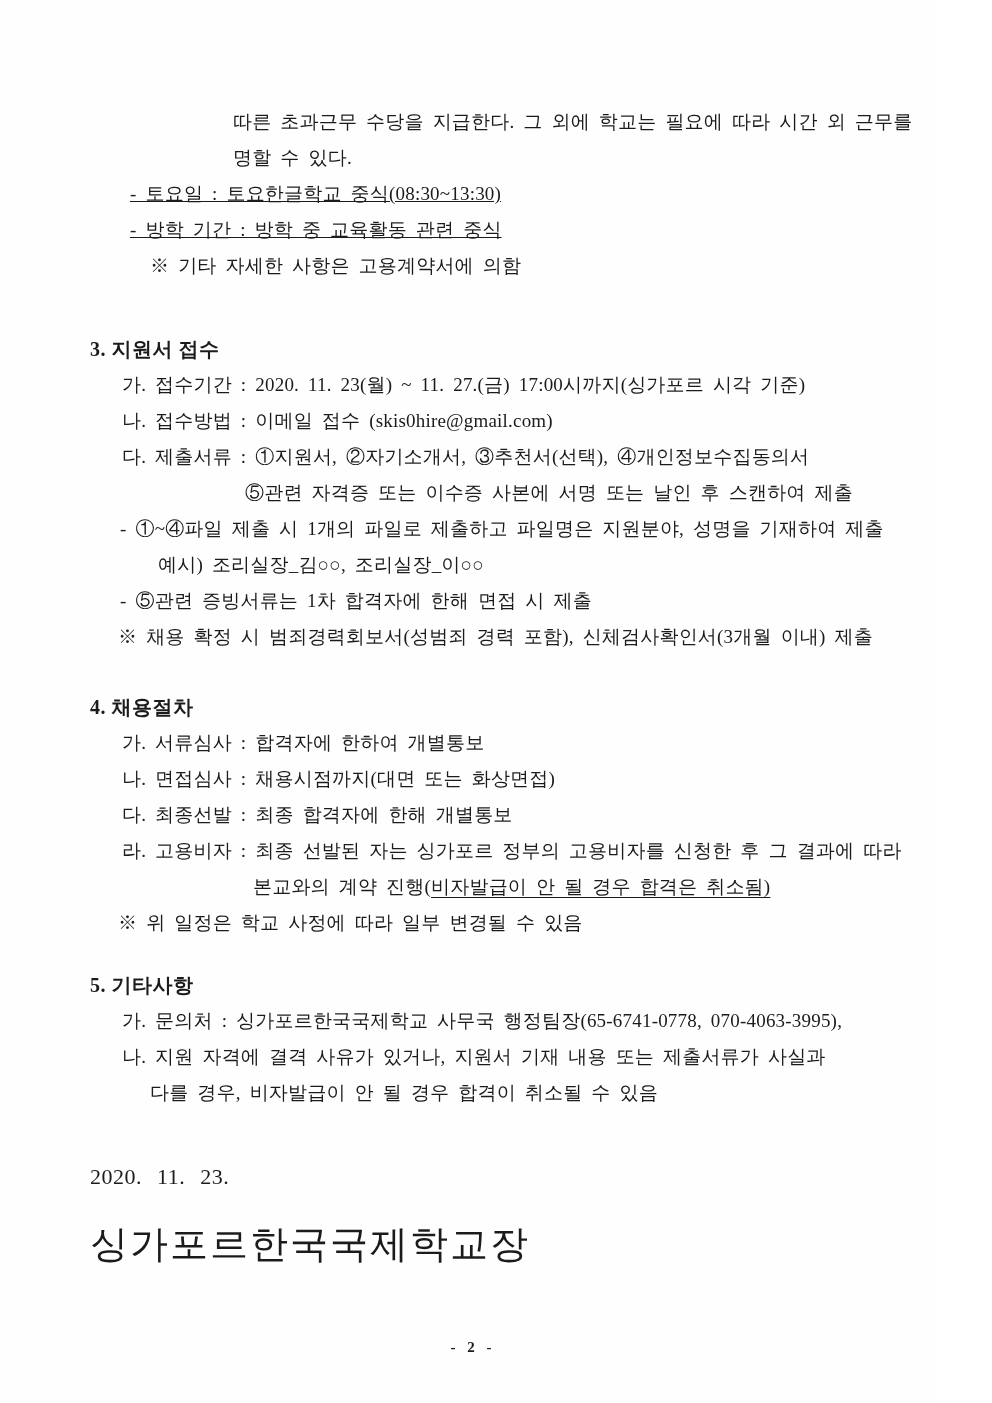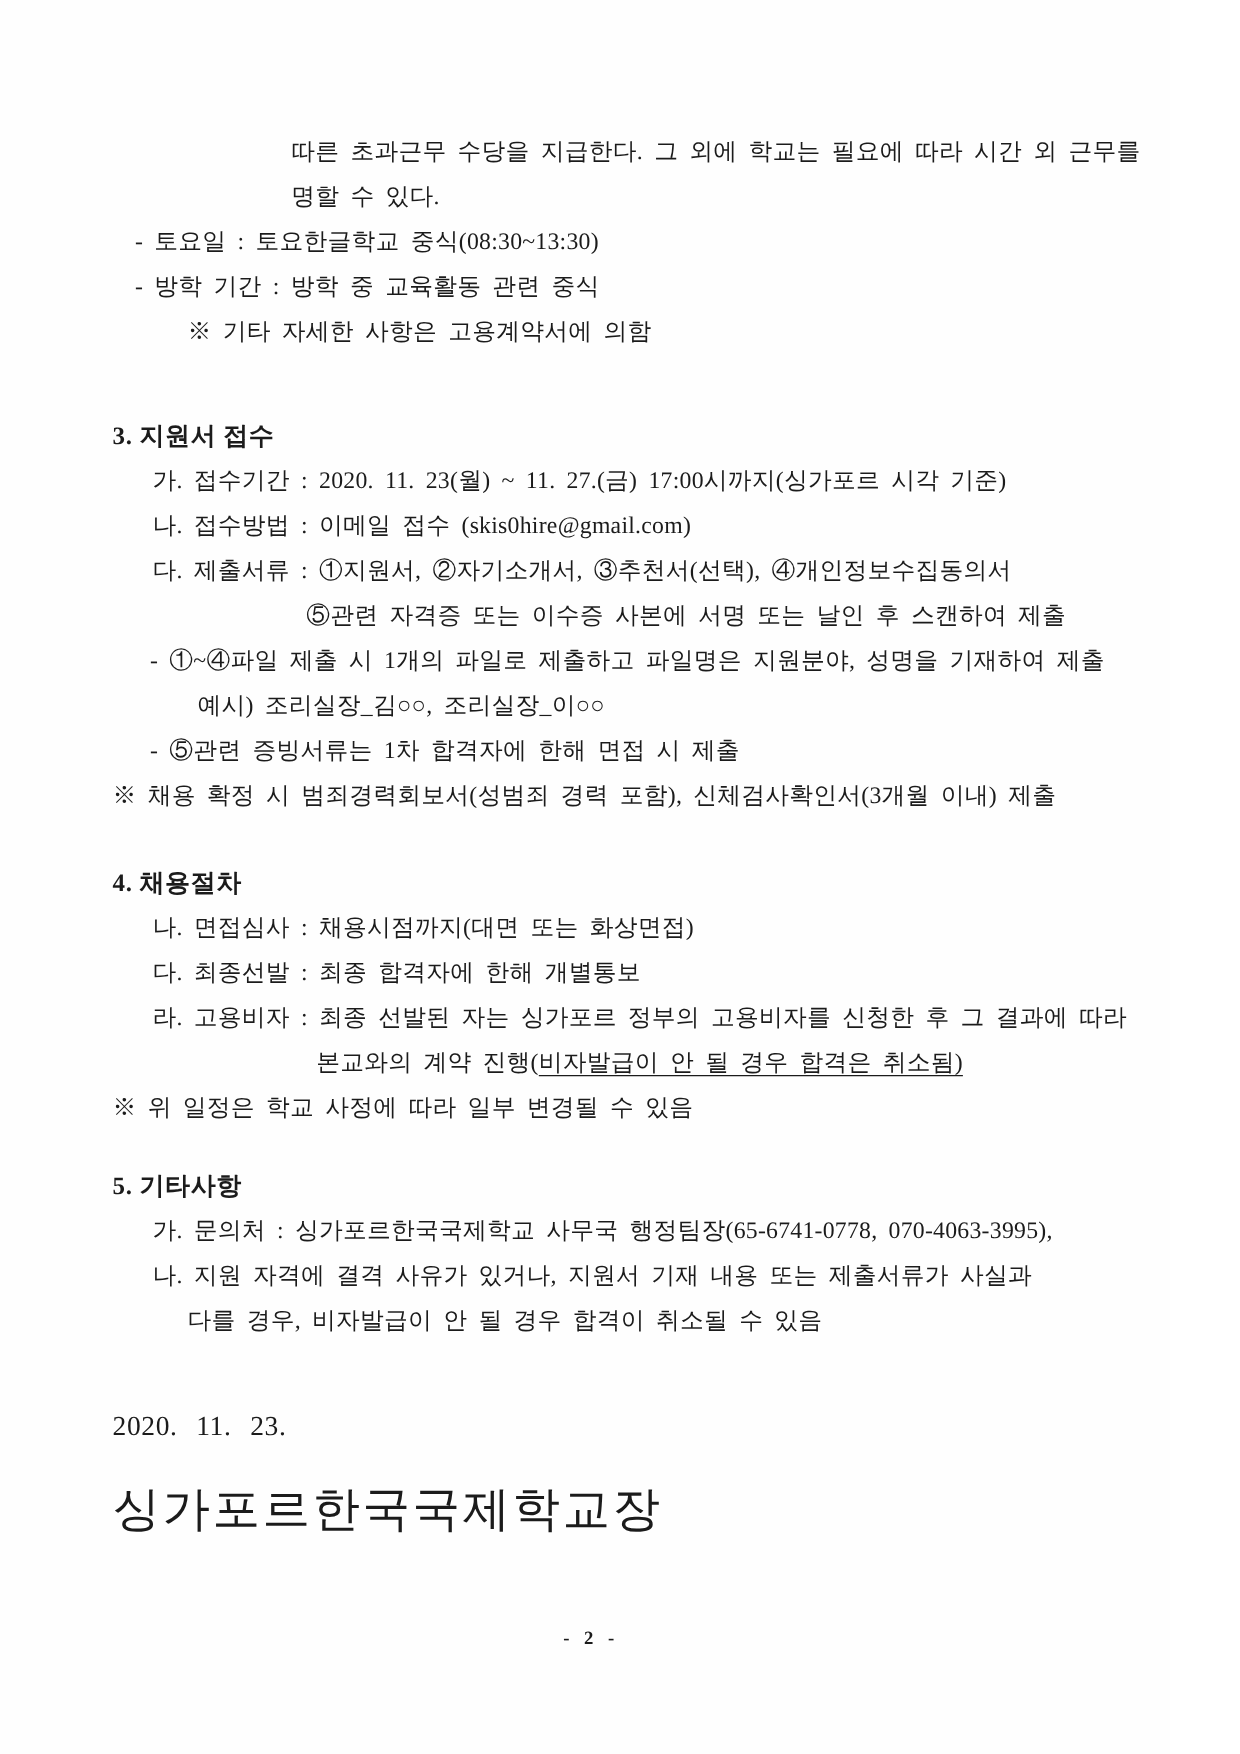--- a/index.html
+++ b/index.html
@@ -26,27 +26,27 @@
   }
   .sec-title {
     font-size: 20px;
     font-weight: bold;
     line-height: 36px;
     letter-spacing: 0.5px;
     white-space: nowrap;
   }
   
   .ind-cont1   { margin-left: 143px; }  
-  .ind-dashtop { margin-left: 18px; }   
+  .ind-dashtop { margin-left: 40px; text-decoration: underline; }   
   .ind-notetop { margin-left: 60px; }   
   .ind-item    { margin-left: 32px; }   
   .ind-cont3   { margin-left: 155px; }  
   .ind-dash    { margin-left: 30px; }   
   .ind-ex      { margin-left: 68px; }   
-  .ind-note    { }   
+  .ind-note    { margin-left: 28px; }   
   .ind-cont4   { margin-left: 163px; }  
   .ind-cont5   { margin-left: 60px; }   
 
   .section-3 { margin-top: 47px; }
   .section-4 { margin-top: 34px; }
   .section-5 { margin-top: 26px; }
 
   .underlined { text-decoration: underline; text-underline-offset: 4px; }
 
   .date-line {
@@ -91,20 +91,21 @@
     <div class="line ind-item">다. 제출서류 : ①지원서, ②자기소개서, ③추천서(선택), ④개인정보수집동의서</div>
     <div class="line ind-cont3">⑤관련 자격증 또는 이수증 사본에 서명 또는 날인 후 스캔하여 제출</div>
     <div class="line ind-dash">- ①~④파일 제출 시 1개의 파일로 제출하고 파일명은 지원분야, 성명을 기재하여 제출</div>
     <div class="line ind-ex">예시) 조리실장_김○○, 조리실장_이○○</div>
     <div class="line ind-dash">- ⑤관련 증빙서류는 1차 합격자에 한해 면접 시 제출</div>
     <div class="line ind-note">※ 채용 확정 시 범죄경력회보서(성범죄 경력 포함), 신체검사확인서(3개월 이내) 제출</div>
   </div>
 
   <div class="section-4">
     <div class="sec-title">4. 채용절차</div>
+    <div class="line ind-item">가. 서류심사 : 합격자에 한하여 개별통보</div>
     <div class="line ind-item">나. 면접심사 : 채용시점까지(대면 또는 화상면접)</div>
     <div class="line ind-item">다. 최종선발 : 최종 합격자에 한해 개별통보</div>
     <div class="line ind-item">라. 고용비자 : 최종 선발된 자는 싱가포르 정부의 고용비자를 신청한 후 그 결과에 따라</div>
     <div class="line ind-cont4"><span>본교와의 계약 진행(</span><span class="underlined">비자발급이 안 될 경우 합격은 취소됨)</span></div>
     <div class="line ind-note">※ 위 일정은 학교 사정에 따라 일부 변경될 수 있음</div>
   </div>
 
   <div class="section-5">
     <div class="sec-title">5. 기타사항</div>
     <div class="line ind-item">가. 문의처 : 싱가포르한국국제학교 사무국 행정팀장(65-6741-0778, 070-4063-3995),</div>

